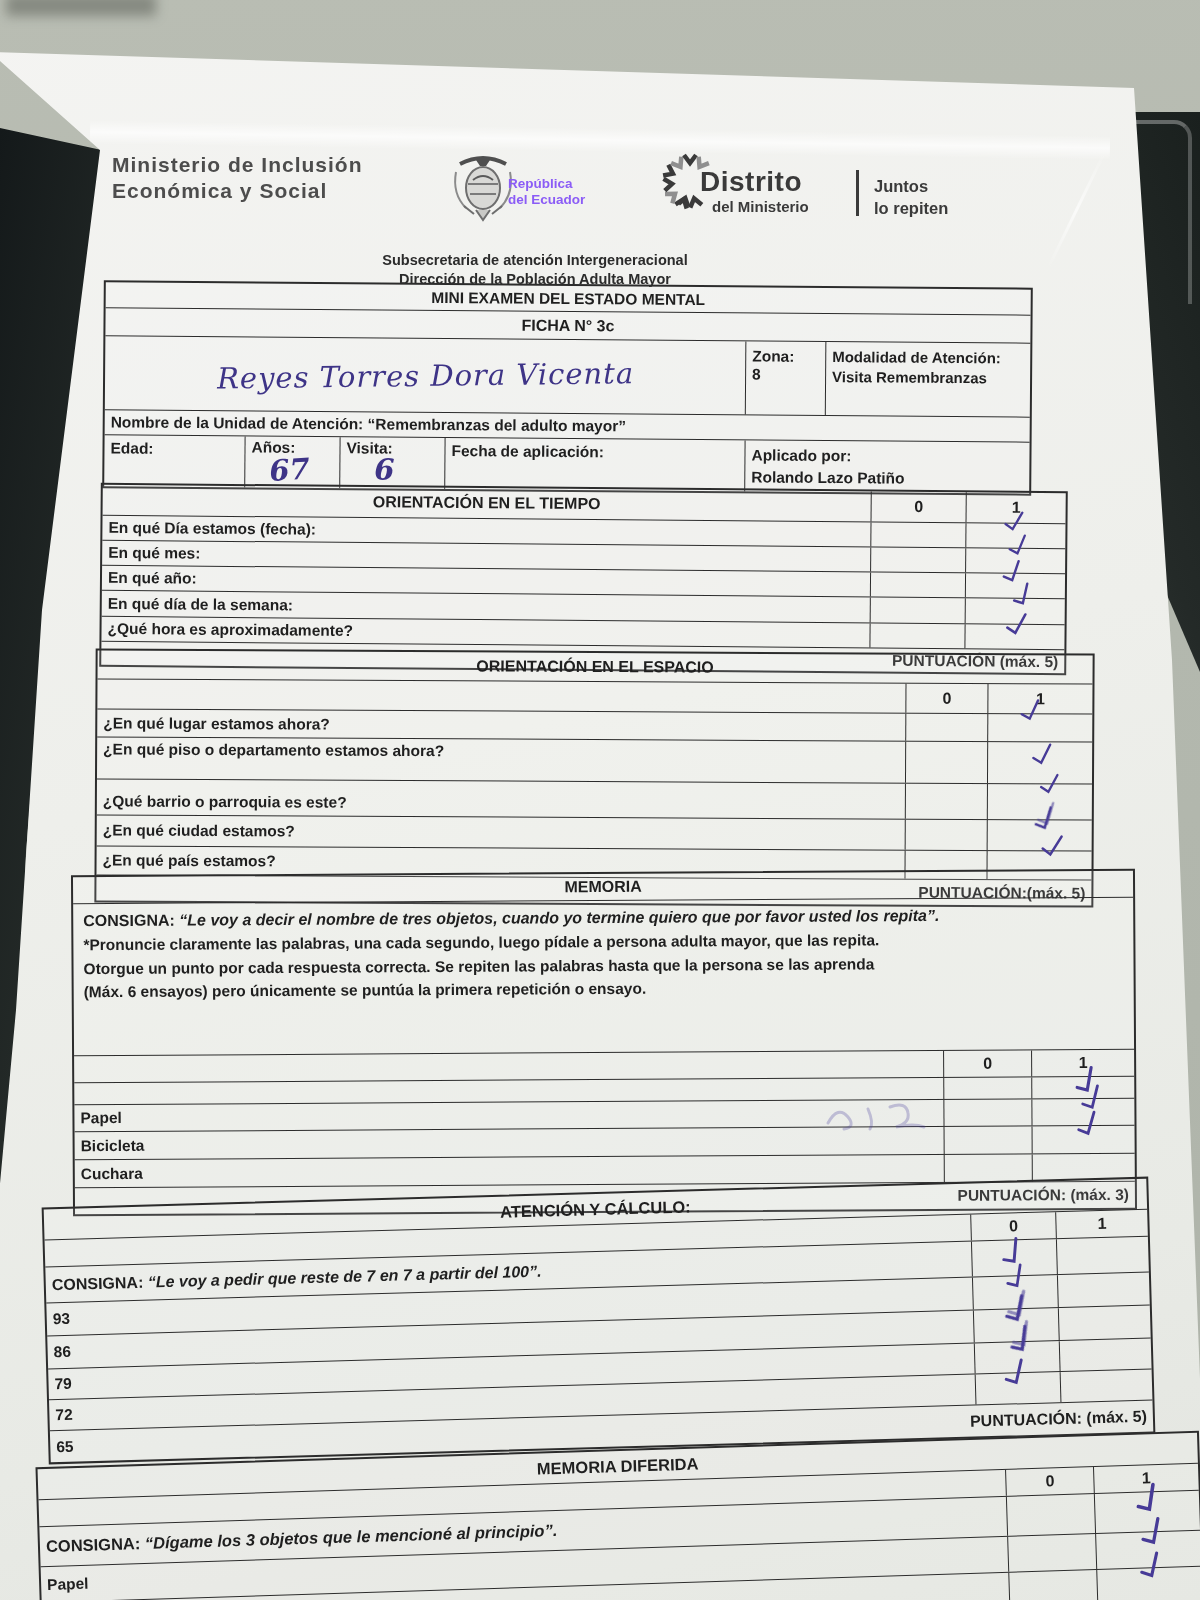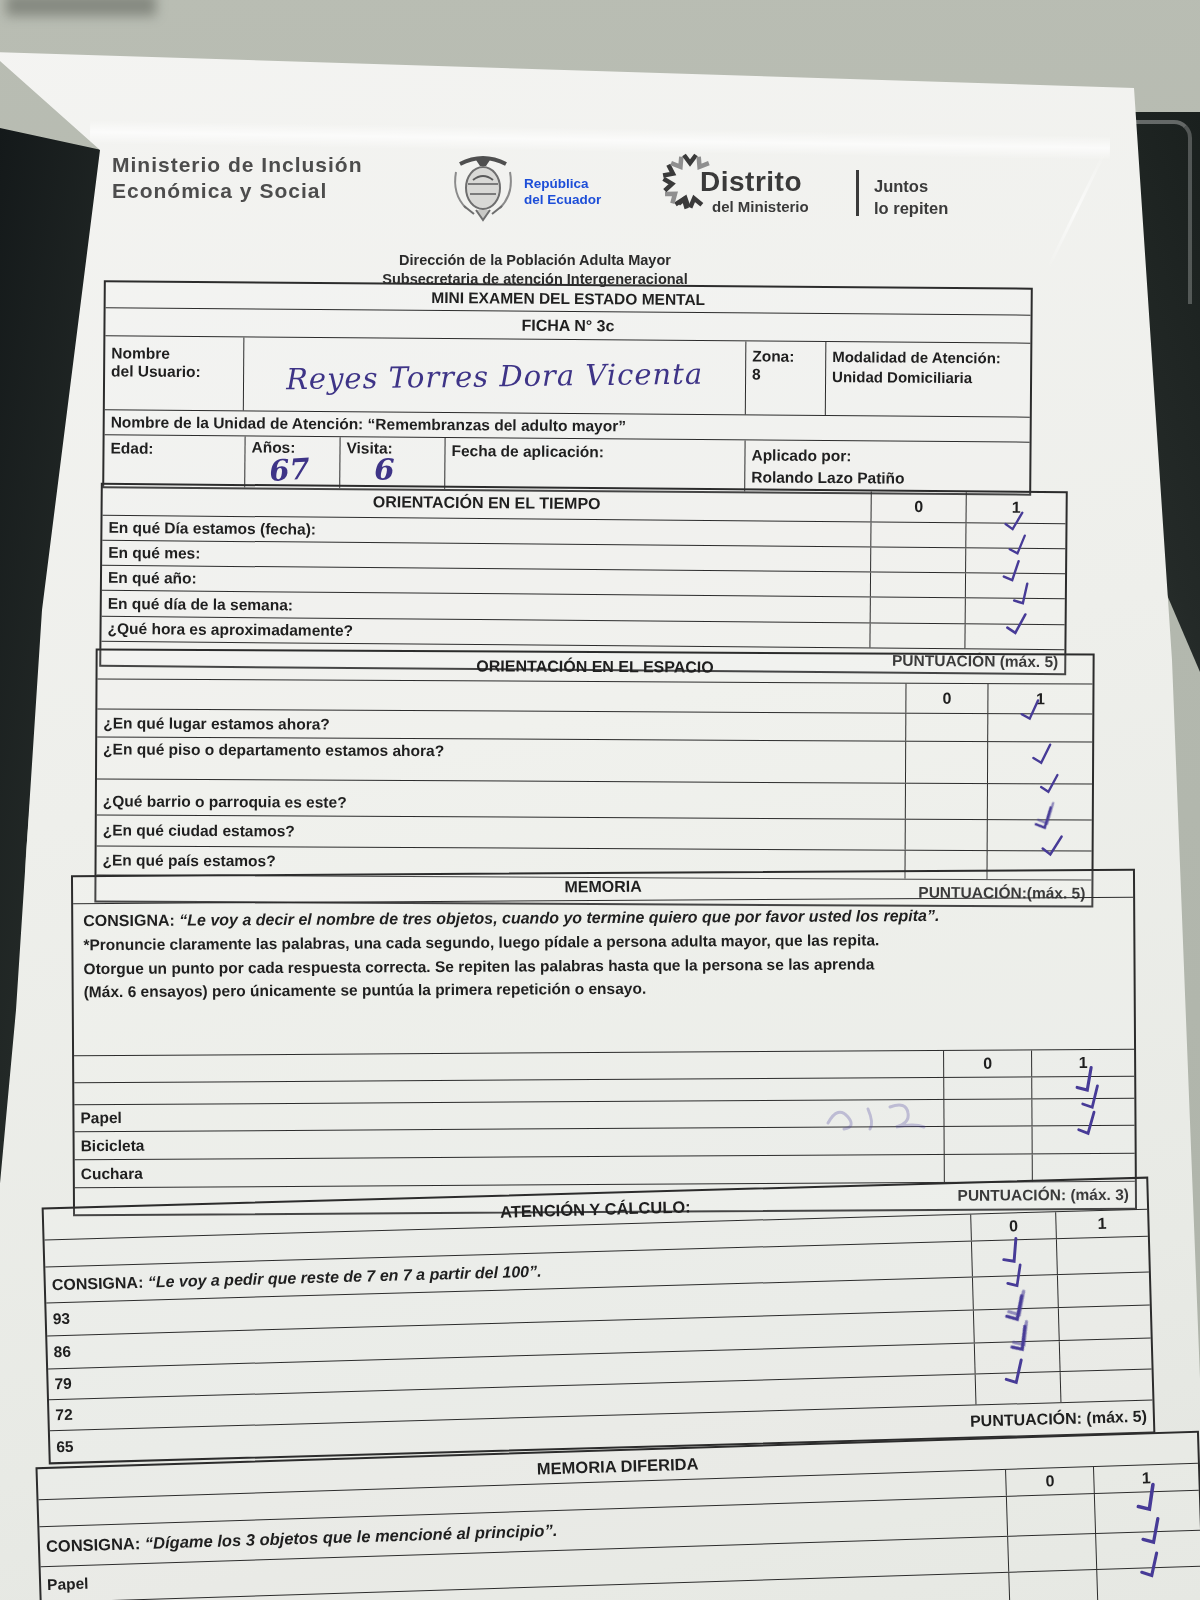--- a/index.html
+++ b/index.html
@@ -40,22 +40,22 @@
   }
   .sheen-d{
     position:absolute;left:1075px;top:145px;width:3px;height:130px;
     background:linear-gradient(to bottom,rgba(255,255,255,0),rgba(255,255,255,.65),rgba(255,255,255,0));
     transform:rotate(26deg);pointer-events:none;
   }
   
   .ministry{position:absolute;left:112px;top:152px;font-size:21px;line-height:1.22;
     font-weight:700;letter-spacing:1px;color:#4d4d4d;}
   .emblem{position:absolute;left:446px;top:150px;}
-  .emblem-caption{position:absolute;left:524px;top:176px;font-size:13.5px;line-height:1.18;
-    font-weight:700;color:#1d4ed8;}
+  .emblem-caption{position:absolute;left:508px;top:176px;font-size:13.5px;line-height:1.18;
+    font-weight:700;color:#8b5cf6;}
   .burst{position:absolute;left:660px;top:146px;}
   .gob-title{position:absolute;left:700px;top:166px;font-size:28px;font-weight:800;color:#3a3a3a;letter-spacing:.5px;}
   .gob-sub{position:absolute;left:712px;top:198px;font-size:15px;font-weight:800;color:#3a3a3a;}
   .gob-divider{position:absolute;left:856px;top:170px;width:3px;height:46px;background:#3a3a3a;}
   .gob-tag{position:absolute;left:874px;top:176px;font-size:16.5px;line-height:1.32;font-weight:800;color:#3a3a3a;}
   .subheader{position:absolute;left:255px;top:251px;width:560px;text-align:center;
     font-size:14.5px;line-height:1.28;font-weight:600;color:#2b2b2b;}
   
   .tbl{position:absolute;border:2px solid #2c2c2c;background:rgba(255,255,255,.12);}
   .row{position:relative;display:flex;border-top:1.5px solid #2c2c2c;box-sizing:border-box;}
@@ -149,45 +149,41 @@
 
 <div class="gob-title">Distrito</div>
 <div class="gob-sub">del Ministerio</div>
 <div class="gob-divider"></div>
 <div class="gob-tag">
   <div>Juntos</div>
   <div>lo repiten</div>
 </div>
 
 <div class="subheader">
+  <div>Subsecretaria de atención Intergeneracional</div>
   <div>Dirección de la Población Adulta Mayor</div>
-  <div>Subsecretaria de atención Intergeneracional</div>
 </div>
 
 <div class="tbl" style="left:103px;top:284px;width:925px;transform:rotate(.45deg);">
   <div class="row" style="height:25px;">
     <div class="cell grow ctr hdr" style="font-size:15.5px;">MINI EXAMEN DEL ESTADO MENTAL</div>
   </div>
   <div class="row" style="height:28px;">
     <div class="cell grow ctr hdr">FICHA N° 3c</div>
   </div>
   <div class="row" style="height:74px;">
-    <div class="cell q" style="width:138px;display:block;padding-top:8px;">
-      <div>Nombre</div>
-      <div>del Usuario:</div>
-    </div>
     <div class="cell grow ctr">
       <span class="ink hand-name">Reyes Torres Dora Vicenta</span>
     </div>
     <div class="cell q" style="width:80px;display:block;padding-top:6px;">
       <div>Zona:</div>
       <div>8</div>
     </div>
     <div class="cell" style="width:205px;font-size:15px;font-weight:650;line-height:1.3;padding-top:5px;">
-      <span>Modalidad de Atención: Unidad Domiciliaria</span>
+      <span>Modalidad de Atención: Visita Remembranzas</span>
     </div>
   </div>
   <div class="row" style="height:25px;">
     <div class="cell grow q">Nombre de la Unidad de Atención: “Remembranzas del adulto mayor”</div>
   </div>
   <div class="row" style="height:52px;">
     <div class="cell q" style="width:140px;align-items:flex-start;padding-top:4px;">Edad:</div>
     <div class="cell" style="width:95px;font-size:15.5px;font-weight:650;">
       <span>Años:</span>
       <span class="ink hand-num" style="left:24px;top:16px;transform:rotate(-4deg);">67</span>

